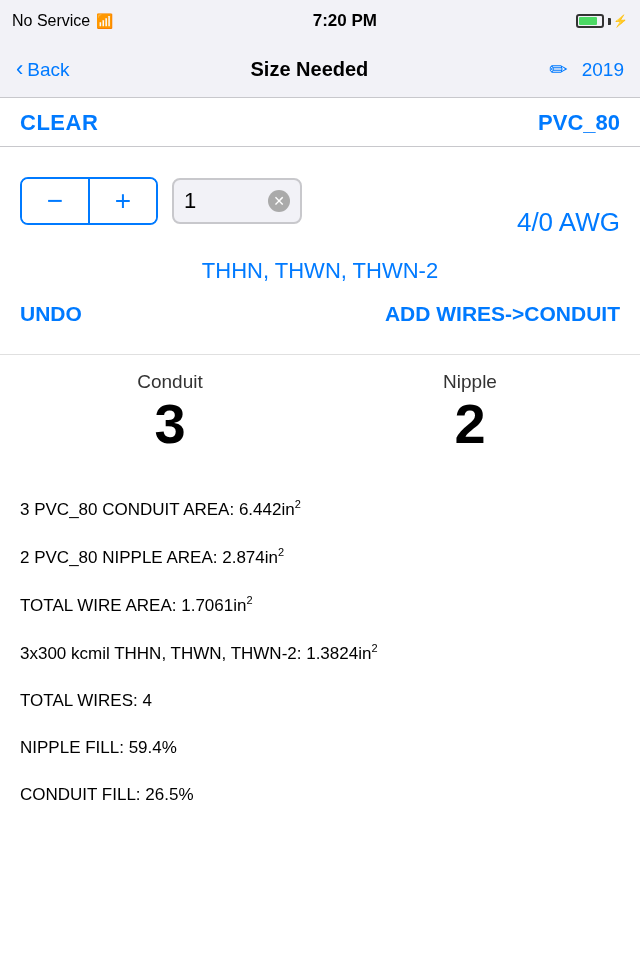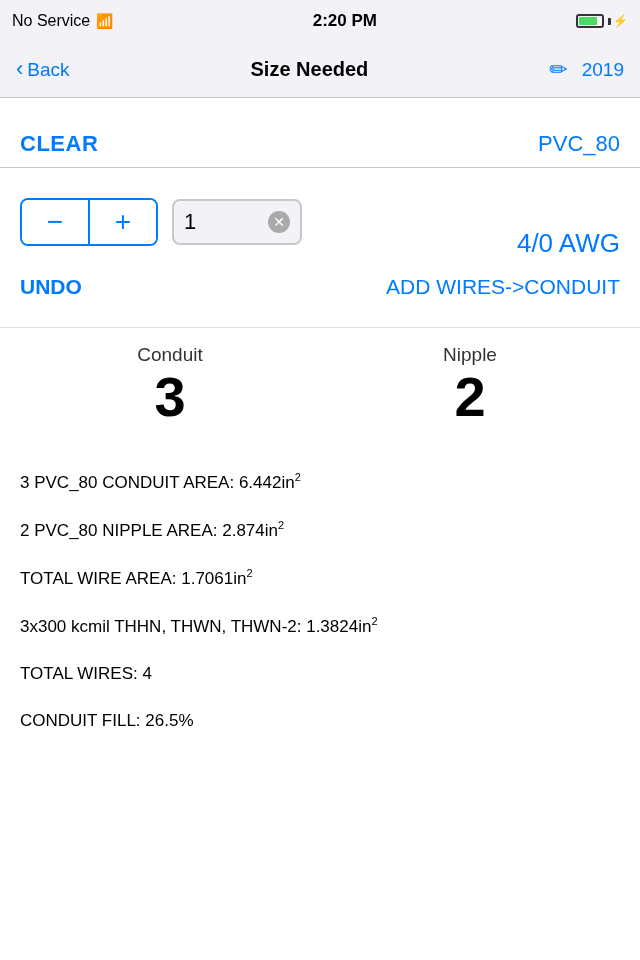--- a/index.html
+++ b/index.html
@@ -126,37 +126,36 @@
     .main {
       background: #fff;
       height: calc(960px - 42px - 56px);
       overflow: hidden;
     }
 
     
     .toolbar-row {
       display: flex;
       justify-content: space-between;
-      align-items: flex-end;
+      align-items: center;
       padding: 12px 20px 10px 20px;
       border-bottom: 1px solid #c8c8cc;
     }
     .clear-btn {
       color: #007aff;
       font-size: 22px;
       font-weight: 700;
       cursor: pointer;
       letter-spacing: 0.5px;
     }
     .conduit-type {
       color: #007aff;
       font-size: 22px;
-      font-weight: 400;
-      cursor: pointer;
-      margin-top: 21px;
+      font-weight: 700;
+      cursor: pointer;
     }
 
     
     .controls-row {
       display: flex;
       align-items: center;
       padding: 16px 20px;
       gap: 14px;
     }
     .stepper {
@@ -241,21 +240,21 @@
     .undo-btn {
       color: #007aff;
       font-size: 21px;
       font-weight: 600;
       cursor: pointer;
       width: 180px;
     }
     .add-wires-btn {
       color: #007aff;
       font-size: 21px;
-      font-weight: 400;
+      font-weight: 700;
       cursor: pointer;
       flex: 1;
       text-align: right;
     }
 
     
     .results-row {
       display: flex;
       padding: 16px 20px 8px 20px;
     }
@@ -290,21 +289,21 @@
     }
   </style>
 </head>
 <body>
 
 <div class="status-bar">
   <div class="status-left">
     <span>No Service</span>
     <span class="wifi-icon">📶</span>
   </div>
-  <div class="status-center">2:20 PM</div>
+  <div class="status-center">7:20 PM</div>
   <div class="status-right">
     <div class="battery">
       <div class="battery-body">
         <div class="battery-fill"></div>
       </div>
       <div class="battery-tip"></div>
       <span class="bolt">⚡</span>
     </div>
   </div>
 </div>
@@ -334,20 +333,23 @@
       <div class="stepper-divider"></div>
       <button class="stepper-btn">+</button>
     </div>
     <div class="quantity-input">
       <span class="quantity-value">1</span>
       <div class="clear-input-btn">✕</div>
     </div>
     <span class="wire-size">4/0 AWG</span>
   </div>
 
+  <div class="wire-type-row">
+    <span>THHN, THWN, THWN-2</span>
+  </div>
 
   <div class="actions-row">
     <span class="undo-btn">UNDO</span>
     <span class="add-wires-btn">ADD WIRES-&gt;CONDUIT</span>
   </div>
 
   <div class="results-row">
     <div class="result-col">
       <div class="result-label">Conduit</div>
       <div class="result-value">3</div>
@@ -357,16 +359,17 @@
       <div class="result-value">2</div>
     </div>
   </div>
 
   <div class="details-section">
     <div class="detail-line">3 PVC_80 CONDUIT AREA: 6.442in<sup>2</sup></div>
     <div class="detail-line">2 PVC_80 NIPPLE AREA: 2.874in<sup>2</sup></div>
     <div class="detail-line">TOTAL WIRE AREA: 1.7061in<sup>2</sup></div>
     <div class="detail-line">3x300 kcmil THHN, THWN, THWN-2: 1.3824in<sup>2</sup></div>
     <div class="detail-line">TOTAL WIRES: 4</div>
+    <div class="detail-line">NIPPLE FILL: 59.4%</div>
     <div class="detail-line">CONDUIT FILL: 26.5%</div>
   </div>
 
 </div>
 
 </body></html>

